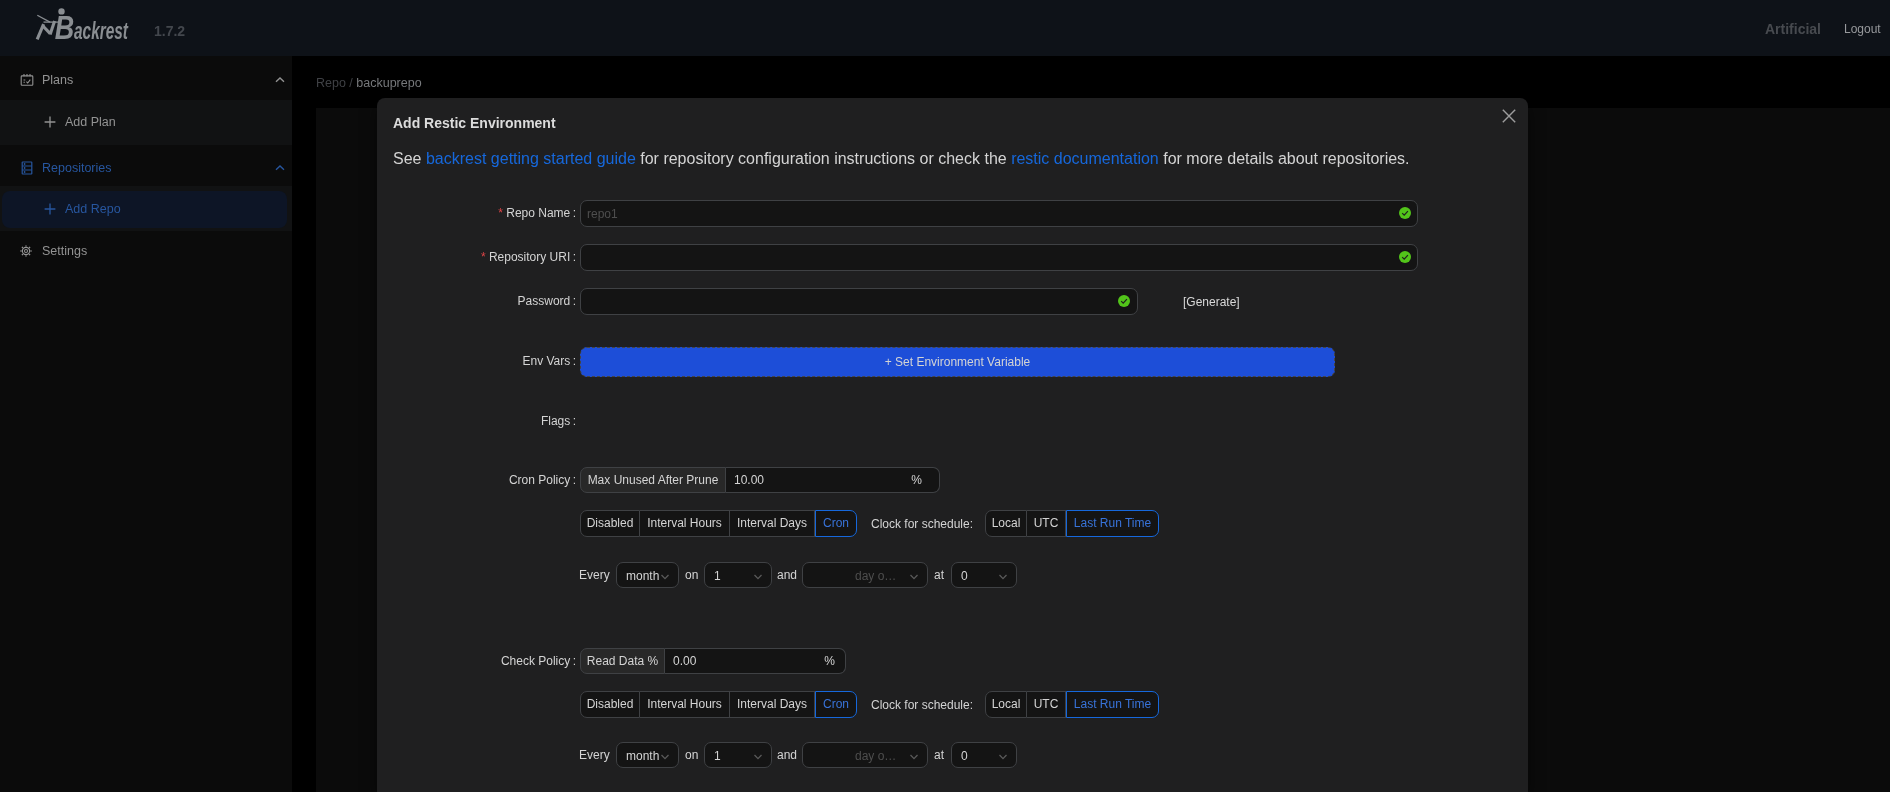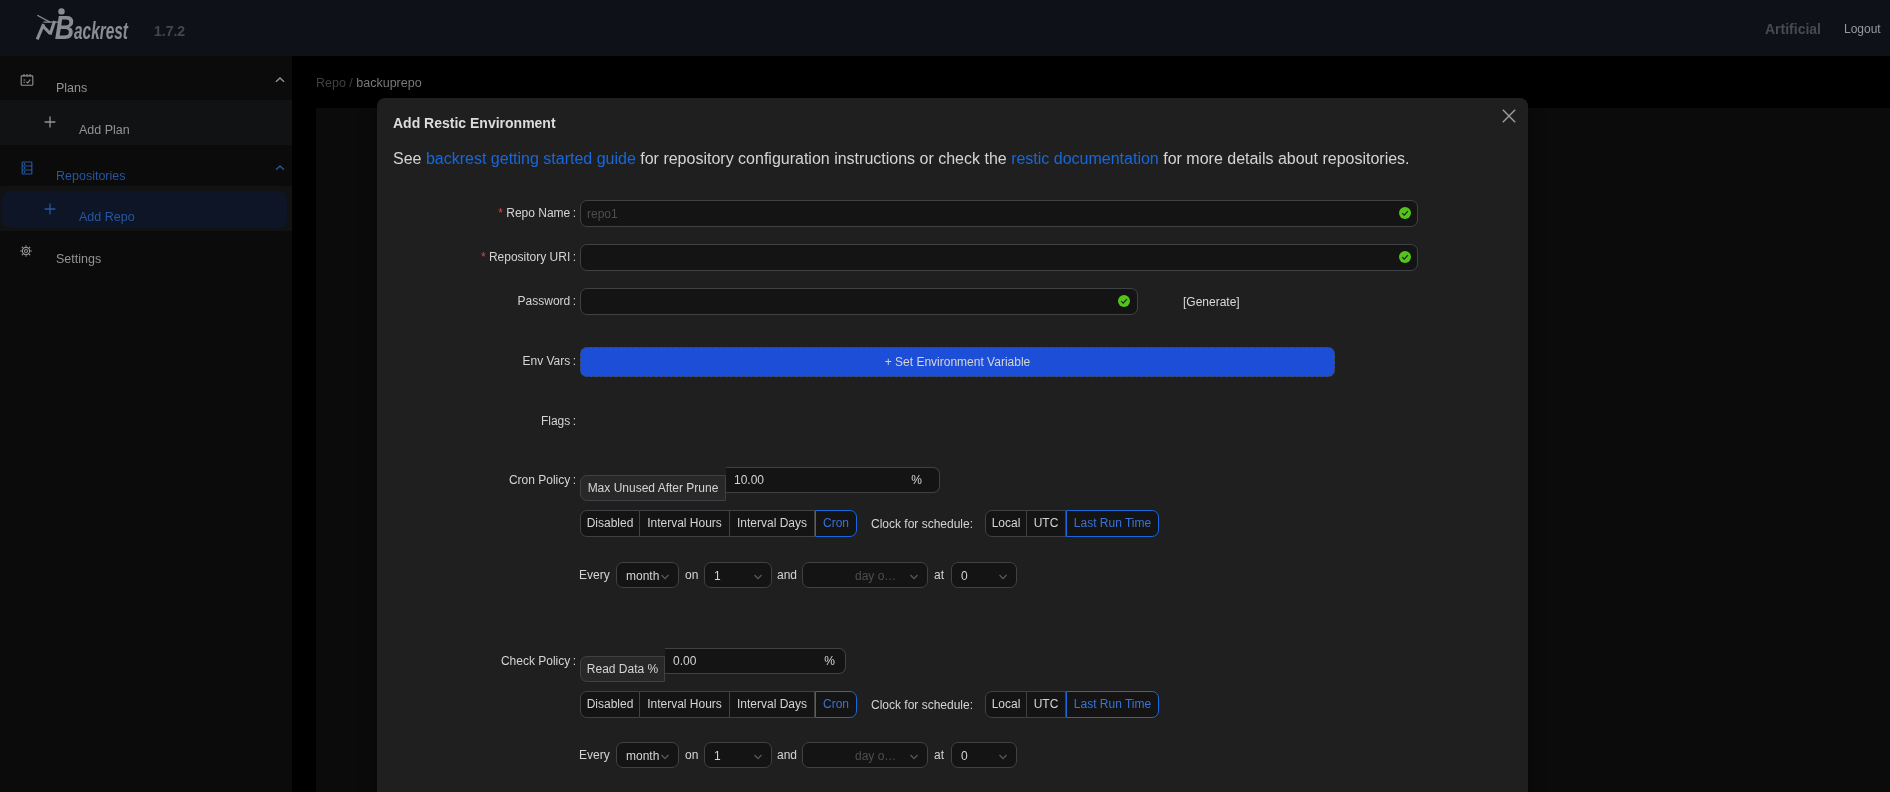--- a/index.html
+++ b/index.html
@@ -9,21 +9,21 @@
 
   
   #header { left:0; top:0; width:1890px; height:56px; background:#0e1218; }
   #v172 { left:154px; top:23px; font-size:14px; font-weight:bold; color:#43474d; }
   #artificial { left:1765px; top:21px; color:#474a4f; font-weight:bold; font-size:14px; }
   #logout { left:1844px; top:22px; color:#97999c; font-size:12px; }
 
   
   #sidebar { left:0; top:56px; width:292px; height:736px; background:#0b0b0b; }
   .mi { position:absolute; left:0; width:292px; height:40px; color:#939393; font-size:12.5px; }
-  .mi .txt { position:absolute; top:21px;margin-left:14px; }
+  .mi .txt { position:absolute; top:13px; }
   .mi .ico { position:absolute; left:20px; top:13px; width:14px; height:14px; }
   .mi .plus { position:absolute; left:44px; top:14px; width:12px; height:12px; }
   .mi .arrow { position:absolute; left:275px; top:16px; }
   #mi-addrepo-bg { left:2px; top:134.5px; width:285px; height:37px; background:#0d1526; border-radius:8px; }
   .subul { position:absolute; left:0; width:292px; background:#111213; }
   .blue { color:#27569f; }
 
   
   #crumb { left:316px; top:72px; font-size:12.5px; height:22px; line-height:22px; color:#3f4145; }
   #crumb b { color:#77797c; font-weight:normal;text-align:center; }
@@ -37,21 +37,21 @@
   #m-desc { left:16px; top:52px; font-size:16px; color:#d4d4d4; }
   #m-desc a { color:#1668dc; text-decoration:none; }
 
   .lbl { position:absolute; font-size:12px; line-height:14px; color:#d4d4d4; right:952px; white-space:nowrap; }
   .req:before { content:"* "; color:#dc4446; font-size:12px; }
   .inp { position:absolute; background:#141414; border:1px solid #3f4144; border-radius:7px; height:27px; }
   .ph { position:absolute; left:6px; top:6px; font-size:12px; color:#4e4e4e; }
   .gc { position:absolute; width:12px; height:12px; }
   .dashed { position:absolute; left:203px; width:755px; height:30px; background:#1d4ed8; border:1px dashed #454545; border-radius:7px; color:#d4d4d4; font-size:12px; text-align:center; line-height:28px; }
   .grp { position:absolute; left:203px; height:26px; font-size:12px; }
-  .addon { position:absolute; left:0; top:0; height:26px; background:#282828; border:1px solid #3f4144; border-radius:7px 0 0 7px; color:#d4d4d4; line-height:24px; text-align:center; white-space:nowrap;margin-top:8px; }
+  .addon { position:absolute; left:0; top:0; height:26px; background:#282828; border:1px solid #3f4144; border-radius:7px 0 0 7px; color:#d4d4d4; line-height:24px; text-align:center; white-space:nowrap; }
   .gin { position:absolute; top:0; height:26px; background:#141414; border:1px solid #3f4144; border-left:none; border-radius:0 7px 7px 0; color:#d4d4d4; line-height:24px; padding-left:8px; }
   .seg { position:absolute; display:flex; height:27px; font-size:12px; color:#d4d4d4; }
   .seg span { display:block; height:27px; line-height:25px; text-align:center; background:#141414; border:1px solid #3f4144; border-left:none; white-space:nowrap; }
   .seg span.first { border-left:1px solid #3f4144; border-radius:7px 0 0 7px; }
   .seg span.last { border-radius:0 7px 7px 0; }
   .seg span.on { border:1px solid #1668dc; color:#3873d9; }
   .rowtxt { position:absolute; font-size:12px; color:#d4d4d4; }
   .ant-sel { position:absolute; height:26px; background:#141414; border:1px solid #3f4144; border-radius:7px; font-size:12px; color:#d4d4d4; }
   .ant-sel .v { position:absolute; left:9px; top:6px; }
   .ant-sel .phv { position:absolute; top:6px; color:#4e4e4e; left:52px; }

